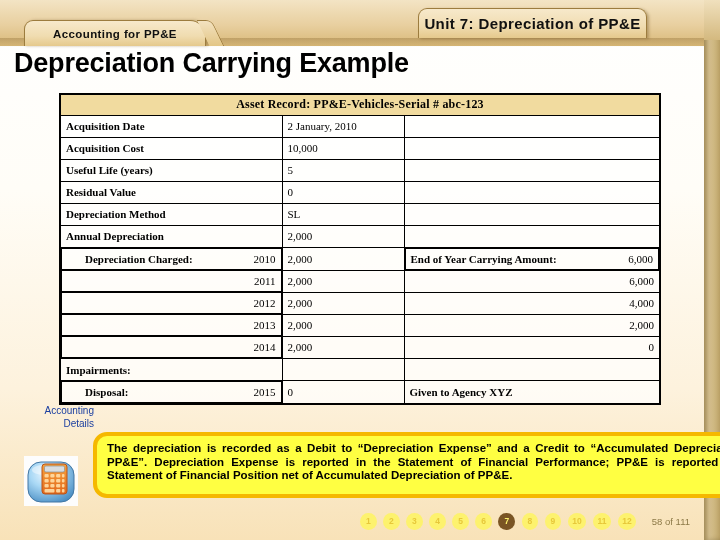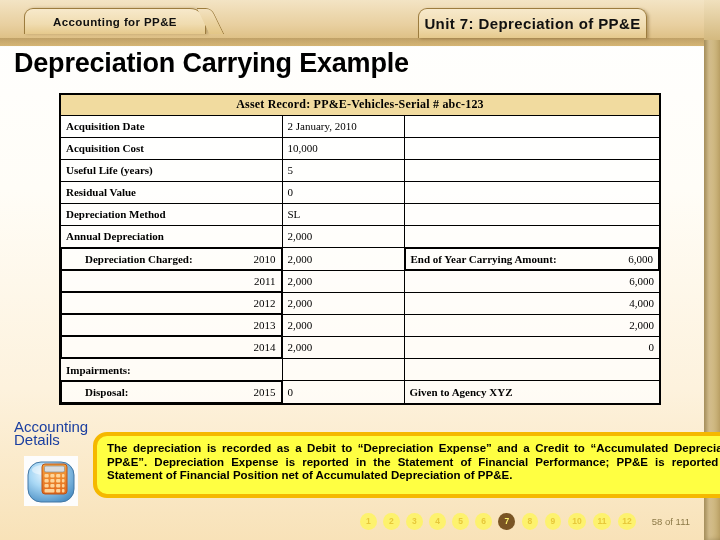--- a/index.html
+++ b/index.html
@@ -27,21 +27,21 @@
     position: absolute;
     background: linear-gradient(to bottom, #f7e9cb 0%, #f0dcb0 60%, #e5c98c 100%);
     border: 1px solid #9c7c3e;
     color: #111;
     font-weight: bold;
     letter-spacing: .4px;
     display: flex; align-items: center; justify-content: center;
     text-align: center;
   }
   #tab-course {
-    left: 24px; top: 8px; width: 182px; height: 26px;
+    left: 24px; top: 20px; width: 182px; height: 26px;
     border-radius: 9px 16px 0 0;
     border-bottom: none;
     font-size: 11.5px;
     box-shadow: 2px 0 3px rgba(110,80,30,.35);
   }
   #tab-course .skew {
     position: absolute; right: -13px; bottom: 0; width: 15px; height: 26px;
     background: linear-gradient(to bottom, #f3e2c0, #e3c686);
     border-right: 1px solid #9c7c3e; border-top: 1px solid #9c7c3e;
     transform: skewX(26deg);
@@ -105,22 +105,22 @@
   col.c2 { width: 122px; }
   col.c3 { width: 256px; }
   .lbl { font-weight: bold; }
   .num-r { text-align: right; }
   .bold { font-weight: bold; }
   .split { display: flex; justify-content: space-between; align-items: center; }
   .split .left { font-weight: bold; }
   .split .right { font-weight: normal; }
   
   #acct-label {
-    position: absolute; left: 14px; top: 420px; width: 80px;
-    text-align: left; font-size: 15px; color: #1b3fa0; line-height: 13px;
+    position: absolute; left: 14px; top: 404px; width: 80px;
+    text-align: right; font-size: 10px; color: #1b3fa0; line-height: 13px;
     font-weight: normal;
   }
   #calc-icon {
     position: absolute; left: 24px; top: 456px; width: 54px; height: 50px;
     background: #fdfdfd;
   }
   
   #callout {
     position: absolute; left: 93px; top: 432px; width: 680px; height: 66px;
     background: #ffff42;

